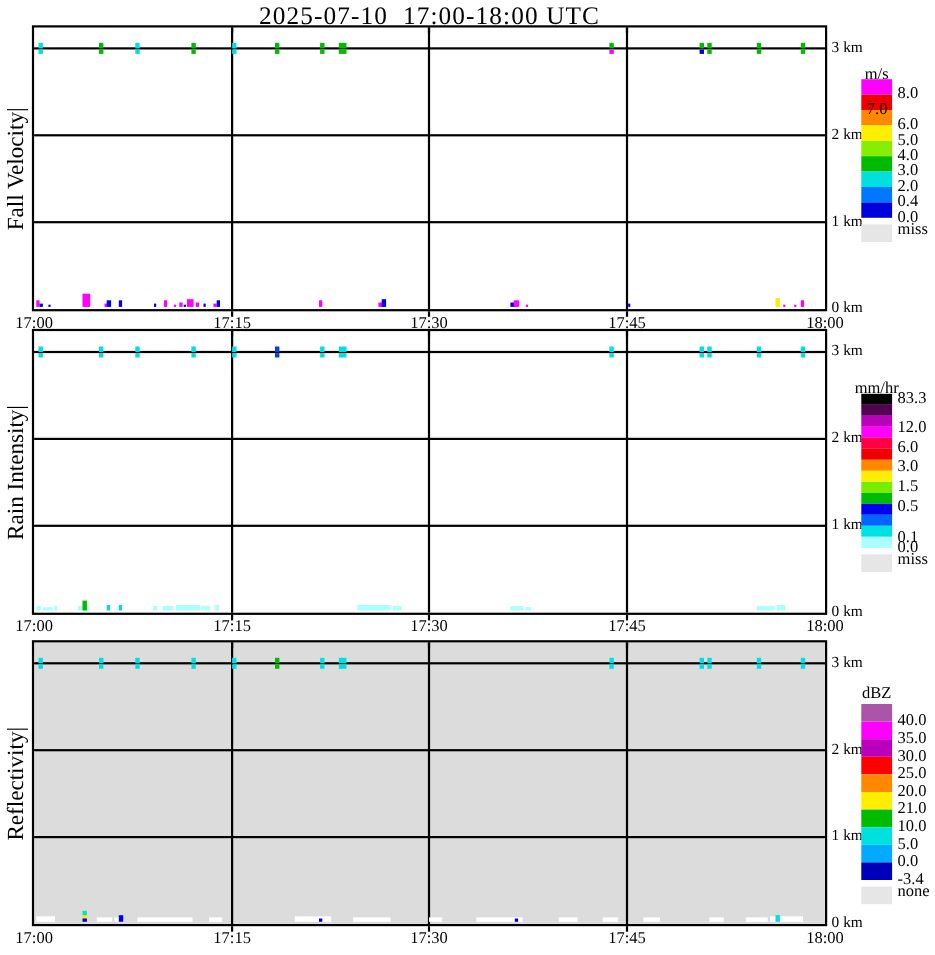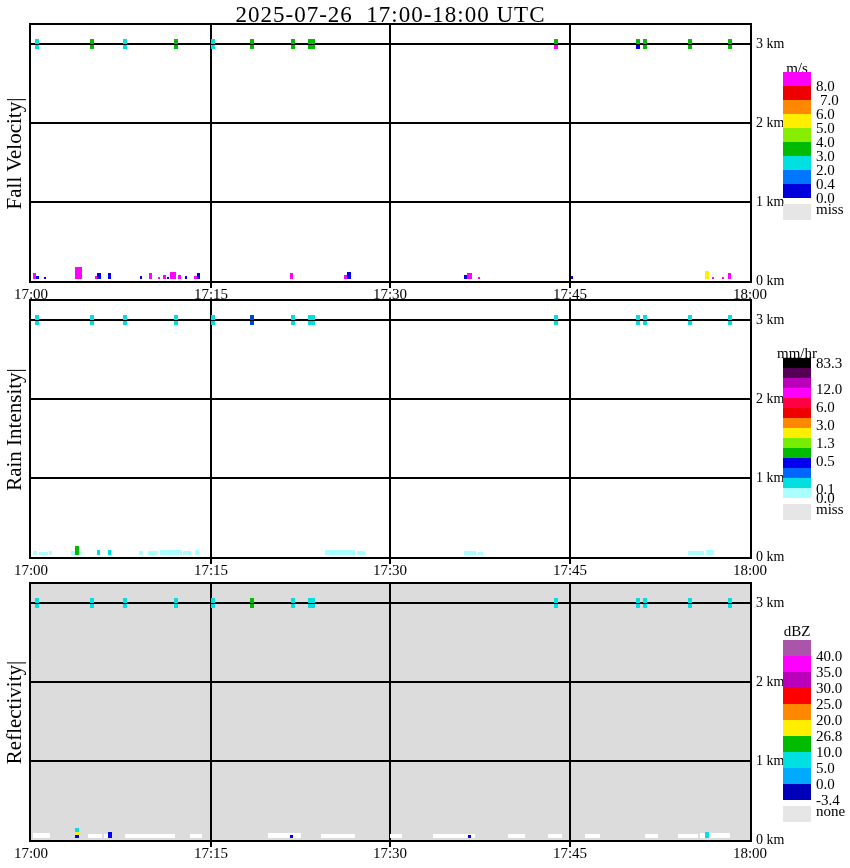--- a/index.html
+++ b/index.html
@@ -17,21 +17,21 @@
           transform:rotate(-90deg);transform-origin:center center;}
   .mark{position:absolute;}
   .leg-title{position:absolute;width:70px;text-align:center;font-size:15px;transform:translateX(-50%);}
   .leg-block{position:absolute;}
   .leg-lab{position:absolute;font-size:15px;transform:translateY(-50%);white-space:nowrap;}
 </style>
 </head>
 <body>
 
 <div class="fig">
-  <div class="title">2025-07-26  17:00-18:00 UTC</div>
+  <div class="title">2025-07-10  17:00-18:00 UTC</div>
   <div id="panels">
       <div class="mark" style="left: 31px; top: 25px; width: 719px; height: 256px; background: rgb(255, 255, 255);"></div>
       <div class="panel-border" style="left: 29px; top: 23px; width: 723px; height: 260px;"></div>
       <div class="hline" style="left: 31px; top: 43px; width: 719px;"></div>
       <div class="hline" style="left: 31px; top: 122px; width: 719px;"></div>
       <div class="hline" style="left: 31px; top: 201px; width: 719px;"></div>
       <div class="vline" style="left: 210px; top: 25px; height: 256px;"></div>
       <div class="vline" style="left: 389px; top: 25px; height: 256px;"></div>
       <div class="vline" style="left: 569px; top: 25px; height: 256px;"></div>
       <div class="tick" style="left: 210px; top: 25px;"></div>
@@ -250,21 +250,21 @@
       <div class="leg-block" style="left: 783px; top: 72px; width: 28px; height: 14px; background: rgb(255, 0, 255);"></div>
       <div class="leg-block" style="left: 783px; top: 86px; width: 28px; height: 14px; background: rgb(238, 0, 0);"></div>
       <div class="leg-block" style="left: 783px; top: 100px; width: 28px; height: 14px; background: rgb(255, 136, 0);"></div>
       <div class="leg-block" style="left: 783px; top: 114px; width: 28px; height: 14px; background: rgb(255, 238, 0);"></div>
       <div class="leg-block" style="left: 783px; top: 128px; width: 28px; height: 14px; background: rgb(136, 238, 0);"></div>
       <div class="leg-block" style="left: 783px; top: 142px; width: 28px; height: 14px; background: rgb(0, 187, 0);"></div>
       <div class="leg-block" style="left: 783px; top: 156px; width: 28px; height: 14px; background: rgb(0, 224, 224);"></div>
       <div class="leg-block" style="left: 783px; top: 170px; width: 28px; height: 14px; background: rgb(0, 119, 255);"></div>
       <div class="leg-block" style="left: 783px; top: 184px; width: 28px; height: 14px; background: rgb(0, 0, 221);"></div>
       <div class="leg-lab" style="left: 816px; top: 86px;">8.0</div>
-      <div class="leg-lab" style="left: 820px; top: 100px;">7.0</div>
+      <div class="leg-lab" style="left: 788px; top: 100px;">7.0</div>
       <div class="leg-lab" style="left: 816px; top: 114px;">6.0</div>
       <div class="leg-lab" style="left: 816px; top: 128px;">5.0</div>
       <div class="leg-lab" style="left: 816px; top: 142px;">4.0</div>
       <div class="leg-lab" style="left: 816px; top: 156px;">3.0</div>
       <div class="leg-lab" style="left: 816px; top: 170px;">2.0</div>
       <div class="leg-lab" style="left: 816px; top: 184px;">0.4</div>
       <div class="leg-lab" style="left: 816px; top: 198px;">0.0</div>
       <div class="leg-block" style="left: 783px; top: 204px; width: 28px; height: 16px; background: rgb(230, 230, 230);"></div>
       <div class="leg-lab" style="left: 816px; top: 209px;">miss</div>
       <div class="leg-title" style="left: 797px; top: 345px;">mm/hr</div>
@@ -279,21 +279,21 @@
       <div class="leg-block" style="left: 783px; top: 438px; width: 28px; height: 10px; background: rgb(119, 238, 0);"></div>
       <div class="leg-block" style="left: 783px; top: 448px; width: 28px; height: 10px; background: rgb(0, 187, 0);"></div>
       <div class="leg-block" style="left: 783px; top: 458px; width: 28px; height: 10px; background: rgb(0, 0, 238);"></div>
       <div class="leg-block" style="left: 783px; top: 468px; width: 28px; height: 10px; background: rgb(0, 102, 255);"></div>
       <div class="leg-block" style="left: 783px; top: 478px; width: 28px; height: 10px; background: rgb(0, 224, 224);"></div>
       <div class="leg-block" style="left: 783px; top: 488px; width: 28px; height: 10px; background: rgb(170, 255, 255);"></div>
       <div class="leg-lab" style="left: 816px; top: 363px;">83.3</div>
       <div class="leg-lab" style="left: 816px; top: 389px;">12.0</div>
       <div class="leg-lab" style="left: 816px; top: 407px;">6.0</div>
       <div class="leg-lab" style="left: 816px; top: 425px;">3.0</div>
-      <div class="leg-lab" style="left: 816px; top: 443px;">1.3</div>
+      <div class="leg-lab" style="left: 816px; top: 443px;">1.5</div>
       <div class="leg-lab" style="left: 816px; top: 461px;">0.5</div>
       <div class="leg-lab" style="left: 816px; top: 489px;">0.1</div>
       <div class="leg-lab" style="left: 816px; top: 498px;">0.0</div>
       <div class="leg-block" style="left: 783px; top: 504px; width: 28px; height: 16px; background: rgb(230, 230, 230);"></div>
       <div class="leg-lab" style="left: 816px; top: 509px;">miss</div>
       <div class="leg-title" style="left: 797px; top: 623px;">dBZ</div>
       <div class="leg-block" style="left: 783px; top: 640px; width: 28px; height: 16px; background: rgb(170, 85, 170);"></div>
       <div class="leg-block" style="left: 783px; top: 656px; width: 28px; height: 16px; background: rgb(255, 0, 255);"></div>
       <div class="leg-block" style="left: 783px; top: 672px; width: 28px; height: 16px; background: rgb(187, 0, 187);"></div>
       <div class="leg-block" style="left: 783px; top: 688px; width: 28px; height: 16px; background: rgb(255, 0, 0);"></div>
@@ -301,21 +301,21 @@
       <div class="leg-block" style="left: 783px; top: 720px; width: 28px; height: 16px; background: rgb(255, 238, 0);"></div>
       <div class="leg-block" style="left: 783px; top: 736px; width: 28px; height: 16px; background: rgb(0, 187, 0);"></div>
       <div class="leg-block" style="left: 783px; top: 752px; width: 28px; height: 16px; background: rgb(0, 224, 224);"></div>
       <div class="leg-block" style="left: 783px; top: 768px; width: 28px; height: 16px; background: rgb(0, 170, 255);"></div>
       <div class="leg-block" style="left: 783px; top: 784px; width: 28px; height: 16px; background: rgb(0, 0, 187);"></div>
       <div class="leg-lab" style="left: 816px; top: 656px;">40.0</div>
       <div class="leg-lab" style="left: 816px; top: 672px; font-family: Liberation Serif, serif;">35.0</div>
       <div class="leg-lab" style="left: 816px; top: 688px;">30.0</div>
       <div class="leg-lab" style="left: 816px; top: 704px;">25.0</div>
       <div class="leg-lab" style="left: 816px; top: 720px;">20.0</div>
-      <div class="leg-lab" style="left: 816px; top: 736px;">26.8</div>
+      <div class="leg-lab" style="left: 816px; top: 736px;">21.0</div>
       <div class="leg-lab" style="left: 816px; top: 752px;">10.0</div>
       <div class="leg-lab" style="left: 816px; top: 768px;">5.0</div>
       <div class="leg-lab" style="left: 816px; top: 784px;">0.0</div>
       <div class="leg-lab" style="left: 816px; top: 800px;">-3.4</div>
       <div class="leg-block" style="left: 783px; top: 806px; width: 28px; height: 16px; background: rgb(230, 230, 230);"></div>
       <div class="leg-lab" style="left: 816px; top: 811px;">none</div>
     </div>
 </div>
 
 </body></html>

